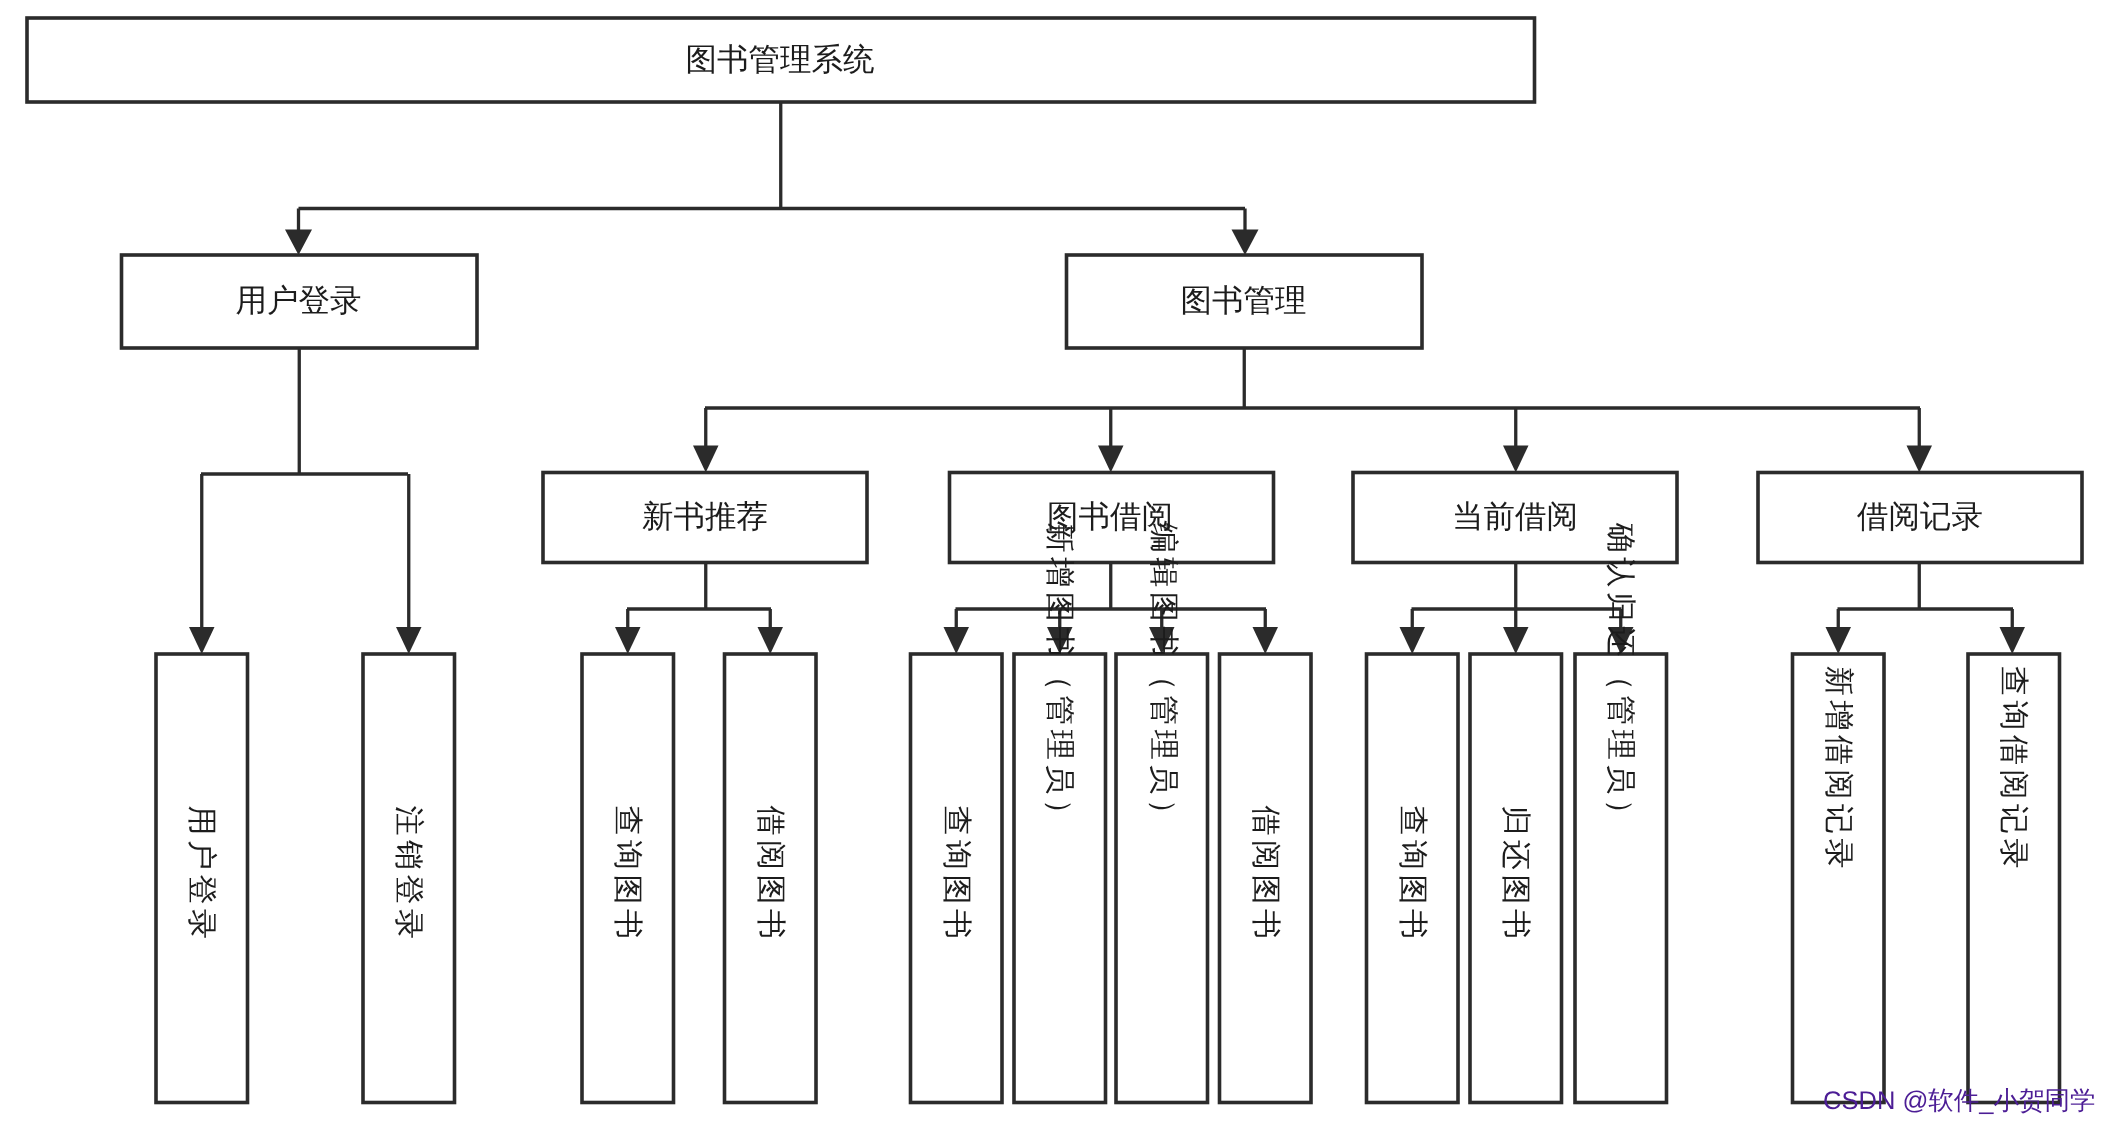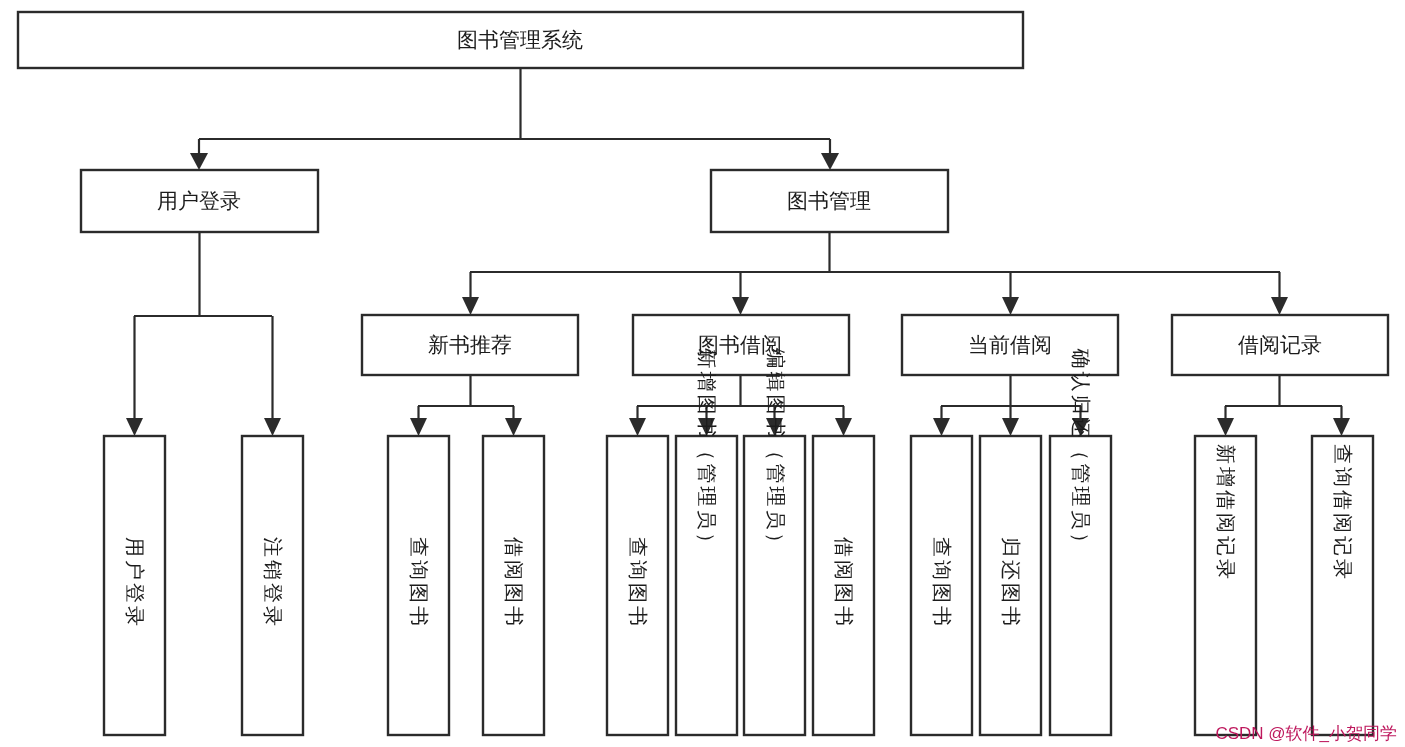--- a/index.html
+++ b/index.html
@@ -18,21 +18,21 @@
     dominant-baseline:middle;
   }
   .leaf-label{
     font-family:"Liberation Sans","DejaVu Sans",sans-serif;
     fill:#1c1c1c;font-size:20px;text-anchor:middle;
     letter-spacing:3px;
   }
   .watermark{
     position:absolute;right:8px;bottom:2px;
     font-family:"Liberation Sans","DejaVu Sans",sans-serif;
-    font-size:17px;color:#be185d;white-space:nowrap;
+    font-size:17px;color:#4c1d95;white-space:nowrap;
     user-select:none;pointer-events:none;
   }
 </style>
 </head>
 <body>
 
 <svg id="diagram" viewBox="0 0 1405 747" xmlns="http://www.w3.org/2000/svg">
 
   <defs>
     <g id="arrowhead-def"></g>

